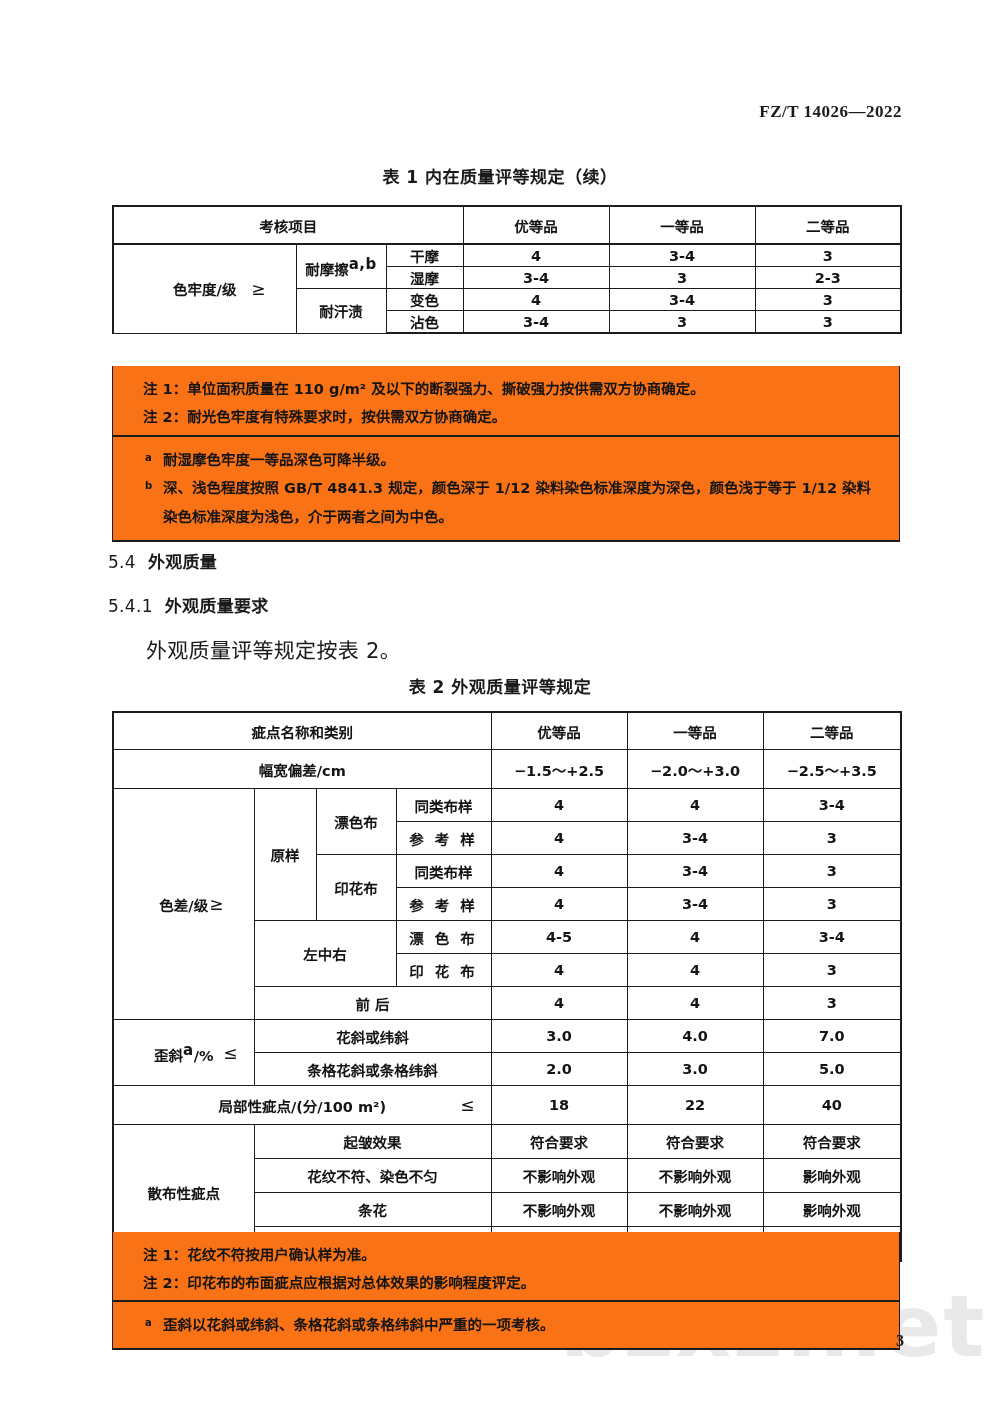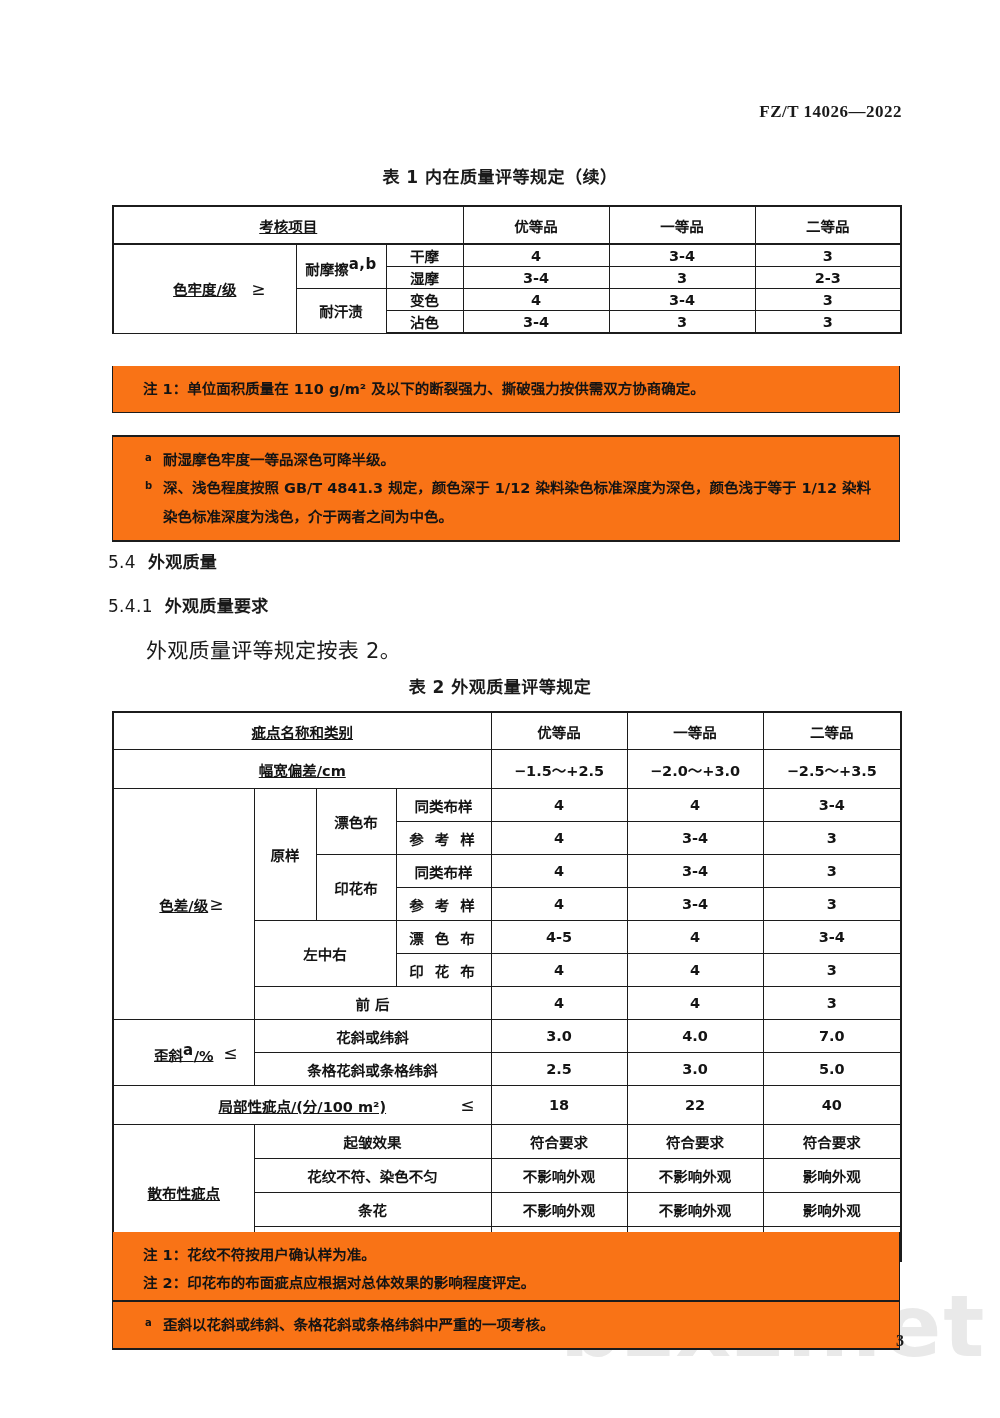--- a/index.html
+++ b/index.html
@@ -83,21 +83,21 @@
   }
   .std-table td {
     border: 1px solid #1c1c1c;
     text-align: center;
     vertical-align: middle;
     padding: 0 4px;
     font-weight: 700;
     color: #141414;
   }
   .std-table .outer-top td    { border-top-width: 2px; }
-  .std-table td.thick-l       { border-left-width: 2px; text-decoration: underline; }
+  .std-table td.thick-l       { border-left-width: 2px; }
   .std-table td.thick-r       { border-right-width: 2px; }
   .std-table td.thick-b       { border-bottom-width: 2px; }
   .std-table td.thick-t       { border-top-width: 2px; }
 
   td.hdr { height: 36px; }
 
   
   .cell-oper {
     position: relative;
     text-align: left;
@@ -253,20 +253,21 @@
           <td class="thick-b">沾色</td>
           <td class="thick-b">3-4</td>
           <td class="thick-b">3</td>
           <td class="thick-b thick-r">3</td>
         </tr>
       </tbody>
     </table>
 
     <div class="notes-block" style="top:366px;">
       <div class="note-line">注 1：单位面积质量在 110 g/m² 及以下的断裂强力、撕破强力按供需双方协商确定。</div>
+      <div class="note-line">注 2：耐光色牢度有特殊要求时，按供需双方协商确定。</div>
     </div>
 
     <div class="notes-block boxed-top boxed-bot" style="top:435px;">
       <div class="fn-line">
         <span class="fn-mark">a</span>
         <span>耐湿摩色牢度一等品深色可降半级。</span>
       </div>
       <div class="fn-line wrap">
         <span class="fn-mark">b</span>
         <span>深、浅色程度按照 GB/T 4841.3 规定，颜色深于 1/12 染料染色标准深度为深色，颜色浅于等于 1/12 染料染色标准深度为浅色，介于两者之间为中色。</span>
@@ -367,21 +368,21 @@
             <span>歪斜</span><sup class="fn">a</sup><span>/%</span>
             <span class="oper tight">≤</span>
           </td>
           <td colspan="3" style="height:32px">花斜或纬斜</td>
           <td>3.0</td>
           <td>4.0</td>
           <td class="thick-r">7.0</td>
         </tr>
         <tr>
           <td colspan="3" style="height:32px">条格花斜或条格纬斜</td>
-          <td>2.5</td>
+          <td>2.0</td>
           <td>3.0</td>
           <td class="thick-r">5.0</td>
         </tr>
 
         <tr>
           <td class="cell-oper thick-l" colspan="4" style="height:38px">
             <span>局部性疵点/(分/100 m²)</span>
             <span class="oper tight">≤</span>
           </td>
           <td>18</td>

